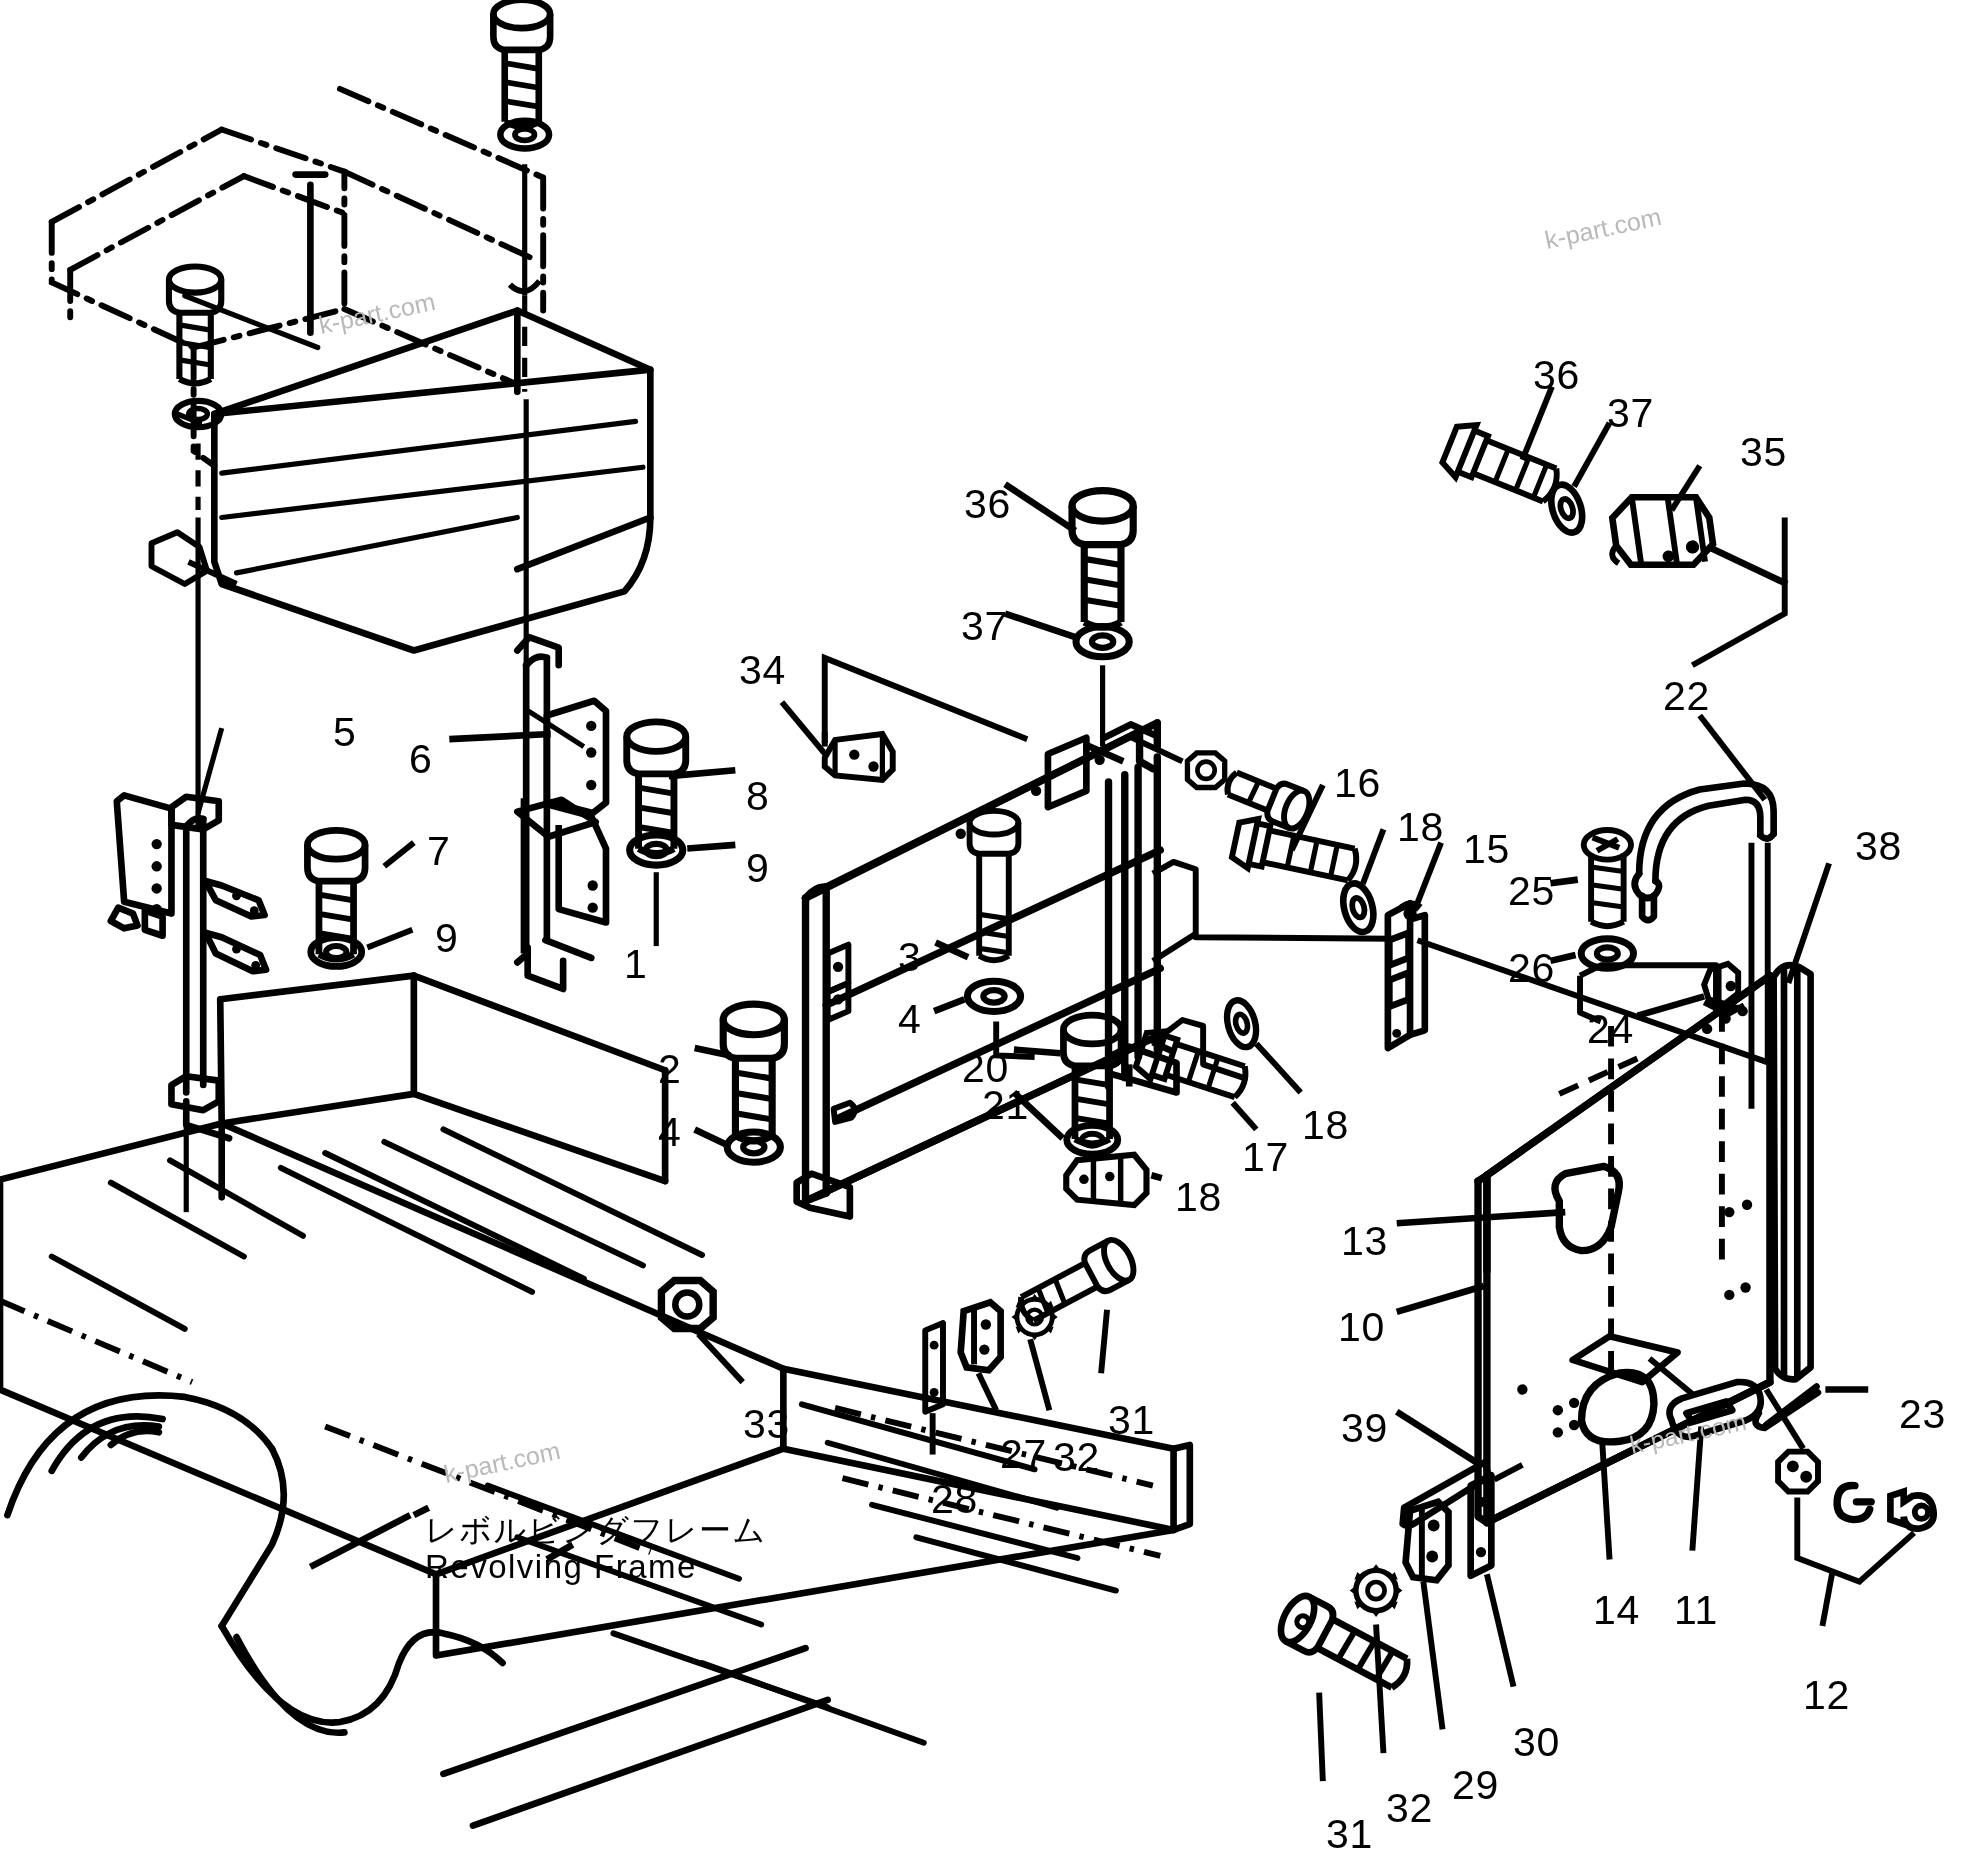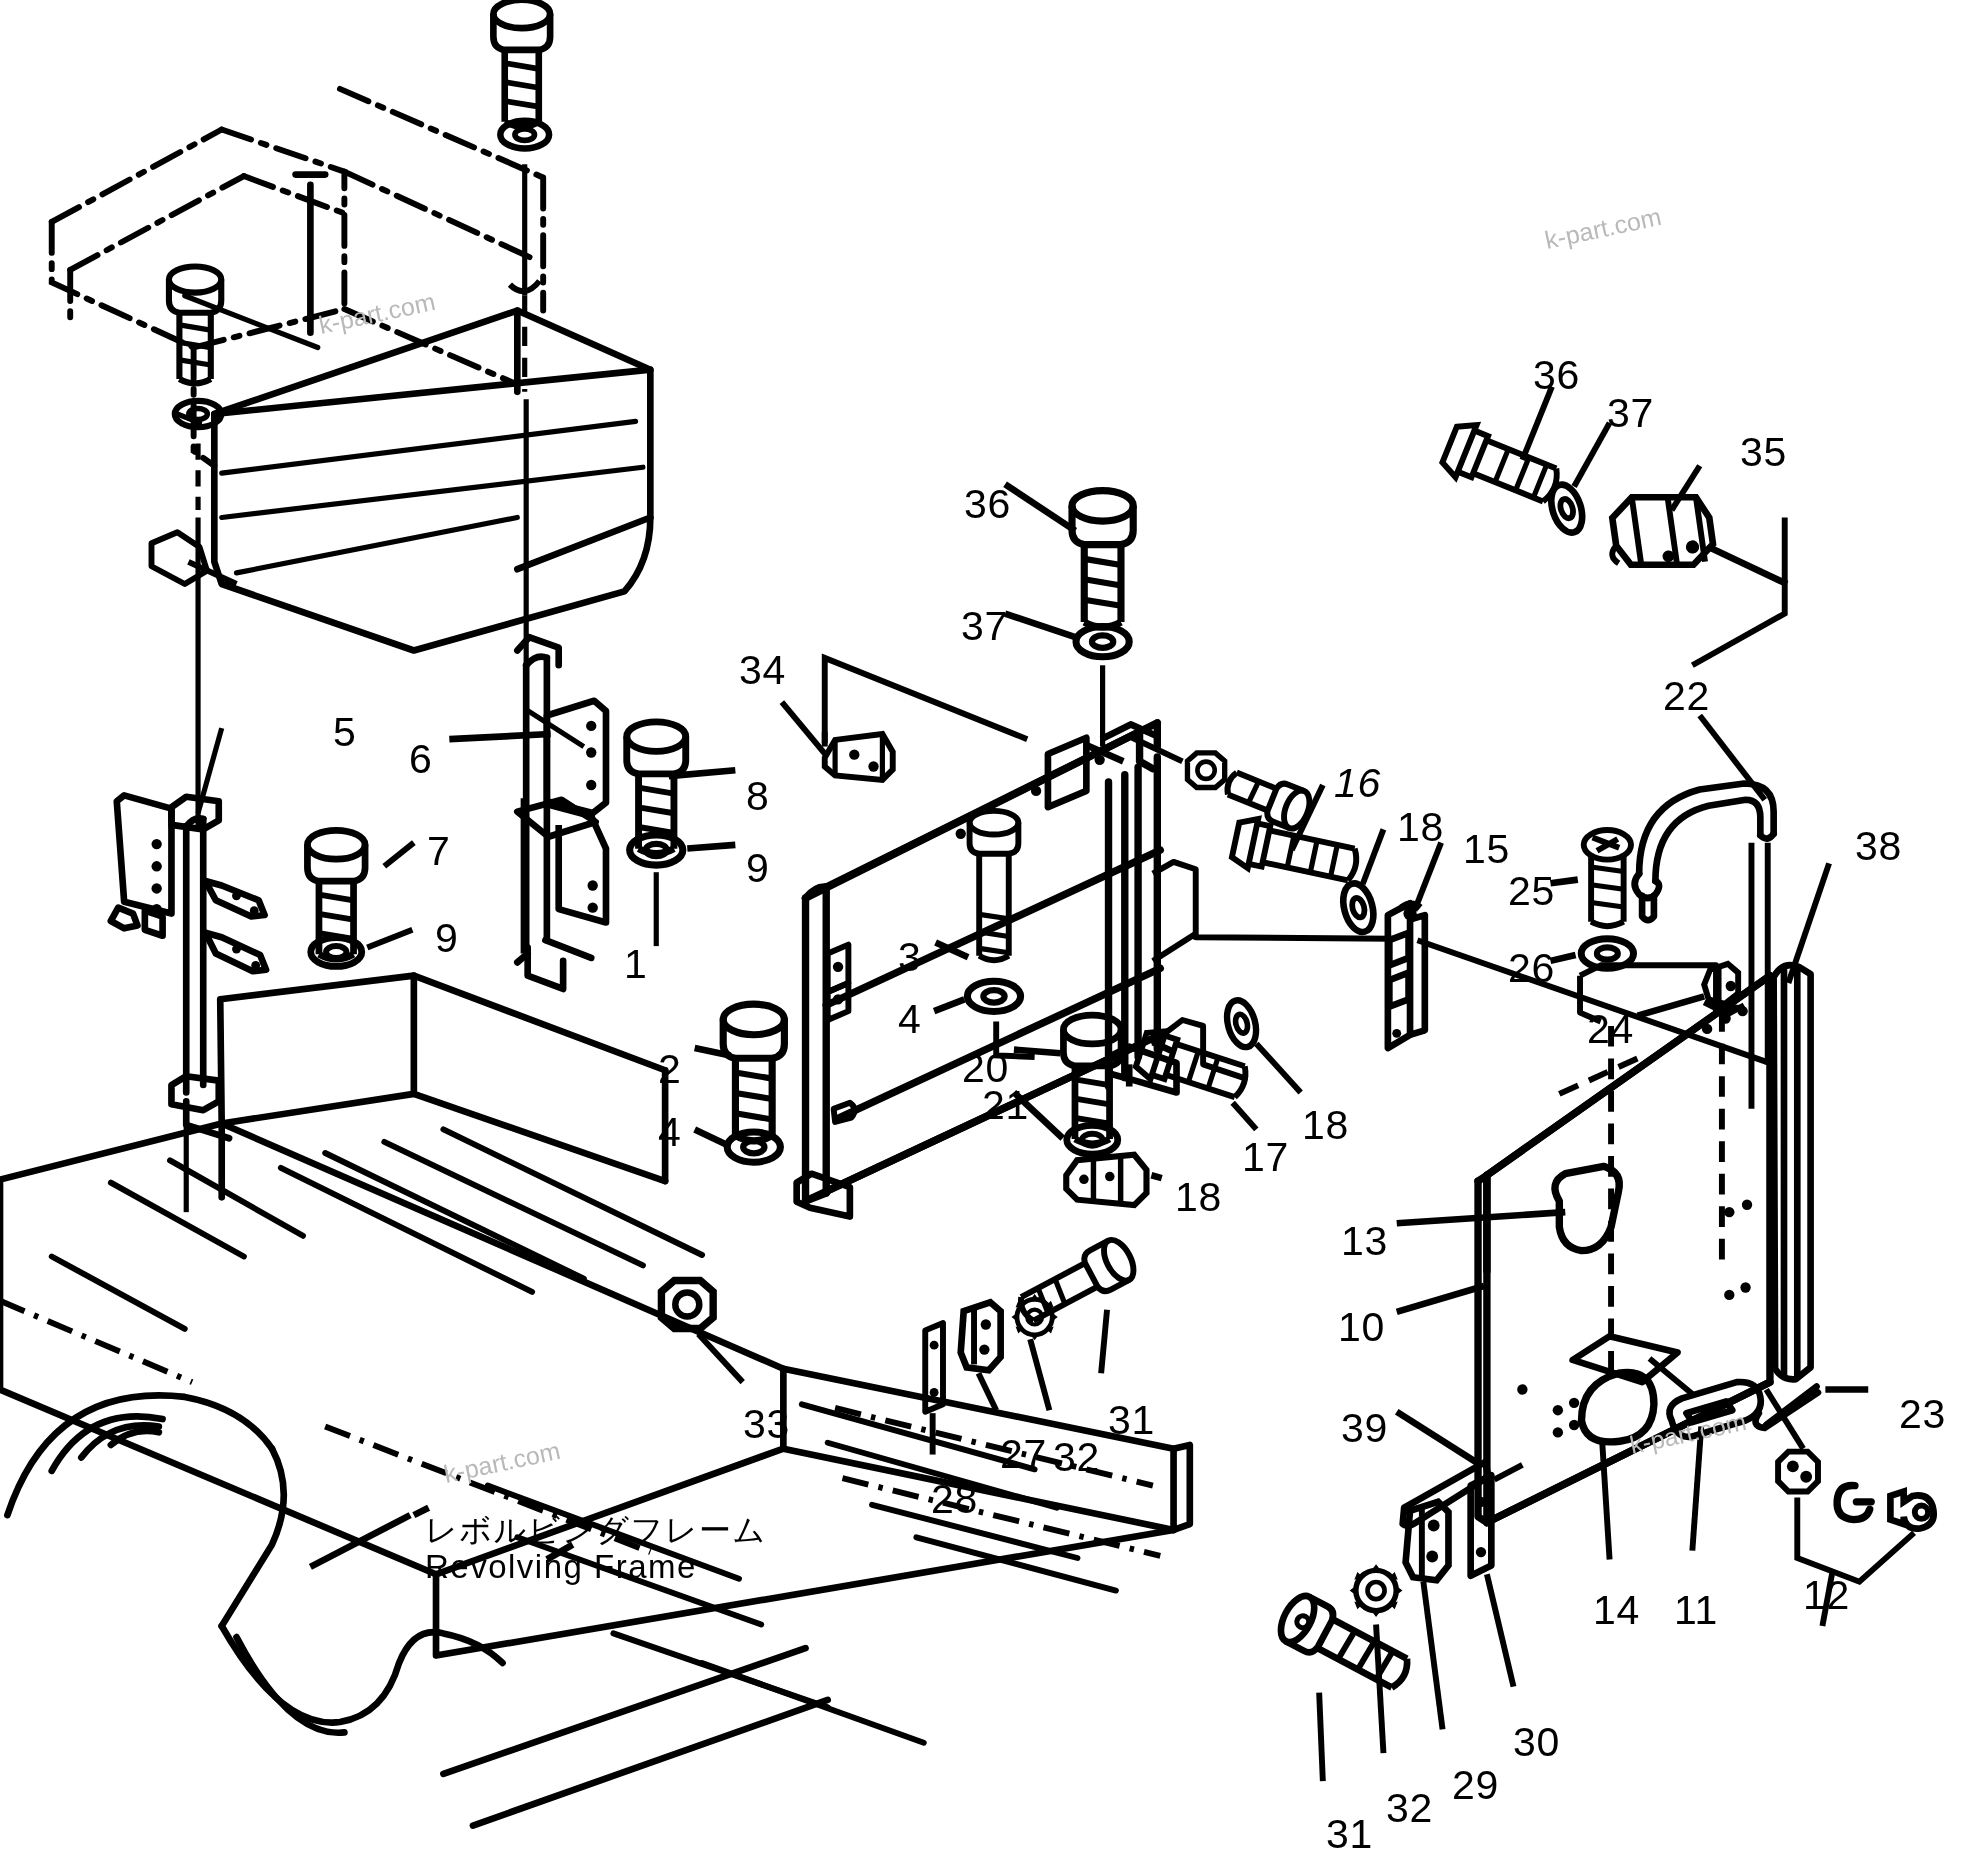--- a/index.html
+++ b/index.html
@@ -691,33 +691,33 @@
   </div>
   <div class="callout" style="left:435px; top:918px;">
     <span>9</span>
   </div>
   <div class="callout" style="left:1338px; top:1307px;">
     <span>10</span>
   </div>
   <div class="callout" style="left:1674px; top:1590px;">
     <span>11</span>
   </div>
-  <div class="callout" style="left:1803px; top:1575px;">
+  <div class="callout" style="left:1803px; top:1675px;">
     <span>12</span>
   </div>
   <div class="callout" style="left:1341px; top:1221px;">
     <span>13</span>
   </div>
   <div class="callout" style="left:1593px; top:1590px;">
     <span>14</span>
   </div>
   <div class="callout" style="left:1463px; top:829px;">
     <span>15</span>
   </div>
-  <div class="callout" style="left:1334px; top:763px;font-style:italic;">
+  <div class="callout" style="left:1334px; top:763px;">
     <span>16</span>
   </div>
   <div class="callout" style="left:1242px; top:1137px;">
     <span>17</span>
   </div>
   <div class="callout" style="left:1397px; top:807px;">
     <span>18</span>
   </div>
   <div class="callout" style="left:1302px; top:1105px;">
     <span>18</span>

